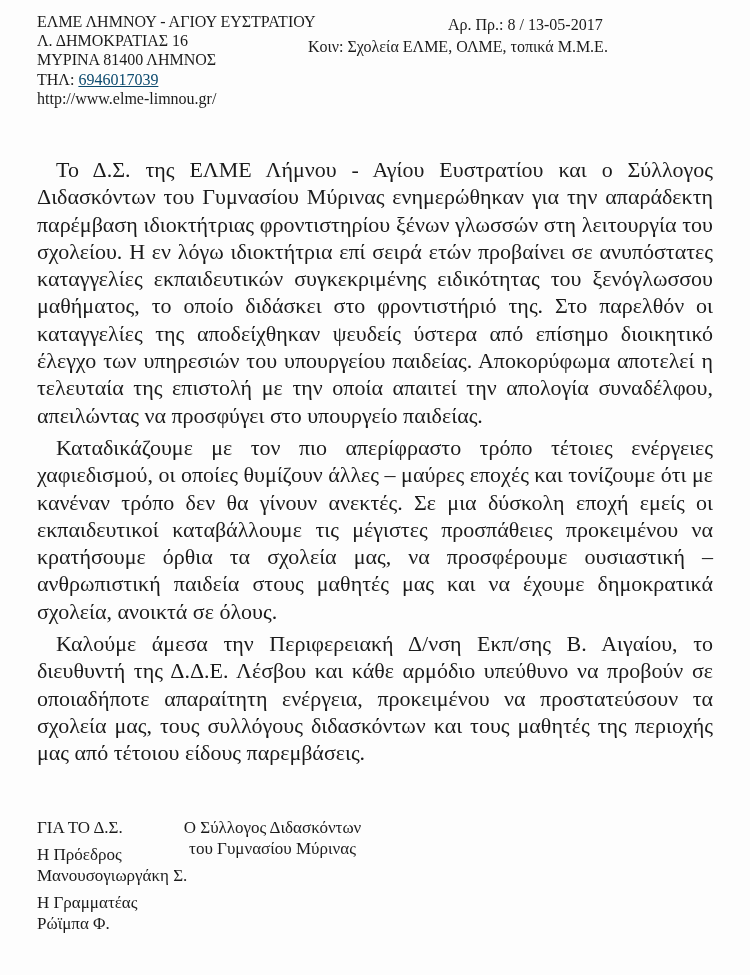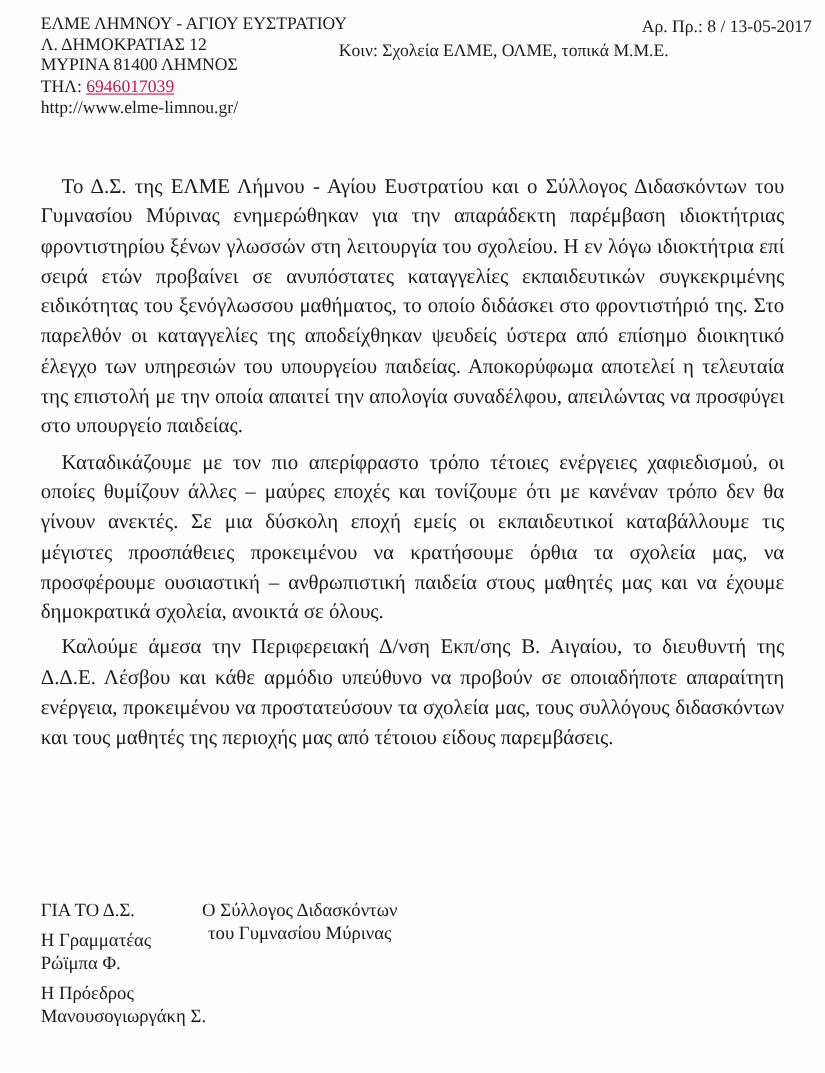--- a/index.html
+++ b/index.html
@@ -29,42 +29,42 @@
   }
   .header-right {
     position: absolute;
     left: 308px;
     top: 14px;
     width: 430px;
     font-size: 16px;
     line-height: 22px;
   }
   .header-right .protocol {
-    text-align: right;
+    text-align: left;
     padding-left: 140px;
   }
   .header-right .recipient {
     text-align: right;
   }
   .header-right .cc {
     text-align: left;
   }
   .phone-link {
-    color: #be185d;
+    color: #0c4a6e;
     text-decoration: underline;
     cursor: pointer;
   }
 
   
   .body-text {
     position: absolute;
     left: 37px;
     top: 156px;
     width: 676px;
-    font-size: 19px;
+    font-size: 22px;
     line-height: 27.3px;
     text-align: justify;
   }
   .body-text p {
     margin: 0 0 5px 0;
     text-indent: 19px;
   }
 
   
   .footer {
@@ -90,47 +90,47 @@
     text-align: center;
   }
 </style>
 </head>
 <body>
 
 <div class="page">
 
   <div class="header-left">
     <div>ΕΛΜΕ ΛΗΜΝΟΥ - ΑΓΙΟΥ ΕΥΣΤΡΑΤΙΟΥ</div>
-    <div>Λ. ΔΗΜΟΚΡΑΤΙΑΣ 12</div>
+    <div>Λ. ΔΗΜΟΚΡΑΤΙΑΣ 16</div>
     <div>ΜΥΡΙΝΑ 81400 ΛΗΜΝΟΣ</div>
     <div><span>ΤΗΛ: </span><a class="phone-link">6946017039</a></div>
     <div>http://www.elme-limnou.gr/</div>
   </div>
 
   <div class="header-right">
     <div class="protocol">Αρ. Πρ.: 8 / 13-05-2017</div>
     <div class="cc">Κοιν: Σχολεία ΕΛΜΕ, ΟΛΜΕ, τοπικά Μ.Μ.Ε.</div>
   </div>
 
   <div class="body-text">
     <p>Το Δ.Σ. της ΕΛΜΕ Λήμνου - Αγίου Ευστρατίου και ο Σύλλογος Διδασκόντων του Γυμνασίου Μύρινας ενημερώθηκαν για την απαράδεκτη παρέμβαση ιδιοκτήτριας φροντιστηρίου ξένων γλωσσών στη λειτουργία του σχολείου. Η εν λόγω ιδιοκτήτρια επί σειρά ετών προβαίνει σε ανυπόστατες καταγγελίες εκπαιδευτικών συγκεκριμένης ειδικότητας του ξενόγλωσσου μαθήματος, το οποίο διδάσκει στο φροντιστήριό της. Στο παρελθόν οι καταγγελίες της αποδείχθηκαν ψευδείς ύστερα από επίσημο διοικητικό έλεγχο των υπηρεσιών του υπουργείου παιδείας. Αποκορύφωμα αποτελεί η τελευταία της επιστολή με την οποία απαιτεί την απολογία συναδέλφου, απειλώντας να προσφύγει στο υπουργείο παιδείας.</p>
     <p>Καταδικάζουμε με τον πιο απερίφραστο τρόπο τέτοιες ενέργειες χαφιεδισμού, οι οποίες θυμίζουν άλλες – μαύρες εποχές και τονίζουμε ότι με κανέναν τρόπο δεν θα γίνουν ανεκτές. Σε μια δύσκολη εποχή εμείς οι εκπαιδευτικοί καταβάλλουμε τις μέγιστες προσπάθειες προκειμένου να κρατήσουμε όρθια τα σχολεία μας, να προσφέρουμε ουσιαστική – ανθρωπιστική παιδεία στους μαθητές μας και να έχουμε δημοκρατικά σχολεία, ανοικτά σε όλους.</p>
     <p>Καλούμε άμεσα την Περιφερειακή Δ/νση Εκπ/σης Β. Αιγαίου, το διευθυντή της Δ.Δ.Ε. Λέσβου και κάθε αρμόδιο υπεύθυνο να προβούν σε οποιαδήποτε απαραίτητη ενέργεια, προκειμένου να προστατεύσουν τα σχολεία μας, τους συλλόγους διδασκόντων και τους μαθητές της περιοχής μας από τέτοιου είδους παρεμβάσεις.</p>
   </div>
 
   <div class="footer">
     <div class="sig-left">
       <div class="sig-group">ΓΙΑ ΤΟ Δ.Σ.</div>
       <div class="sig-group">
+        <div>Η Πρόεδρος</div>
+        <div>Μανουσογιωργάκη Σ.</div>
+      </div>
+      <div class="sig-group">
         <div>Η Γραμματέας</div>
         <div>Ρώϊμπα Φ.</div>
-      </div>
-      <div class="sig-group">
-        <div>Η Πρόεδρος</div>
-        <div>Μανουσογιωργάκη Σ.</div>
       </div>
     </div>
     <div class="sig-right">
       <div>Ο Σύλλογος Διδασκόντων</div>
       <div>του Γυμνασίου Μύρινας</div>
     </div>
   </div>
 
 </div>
 

